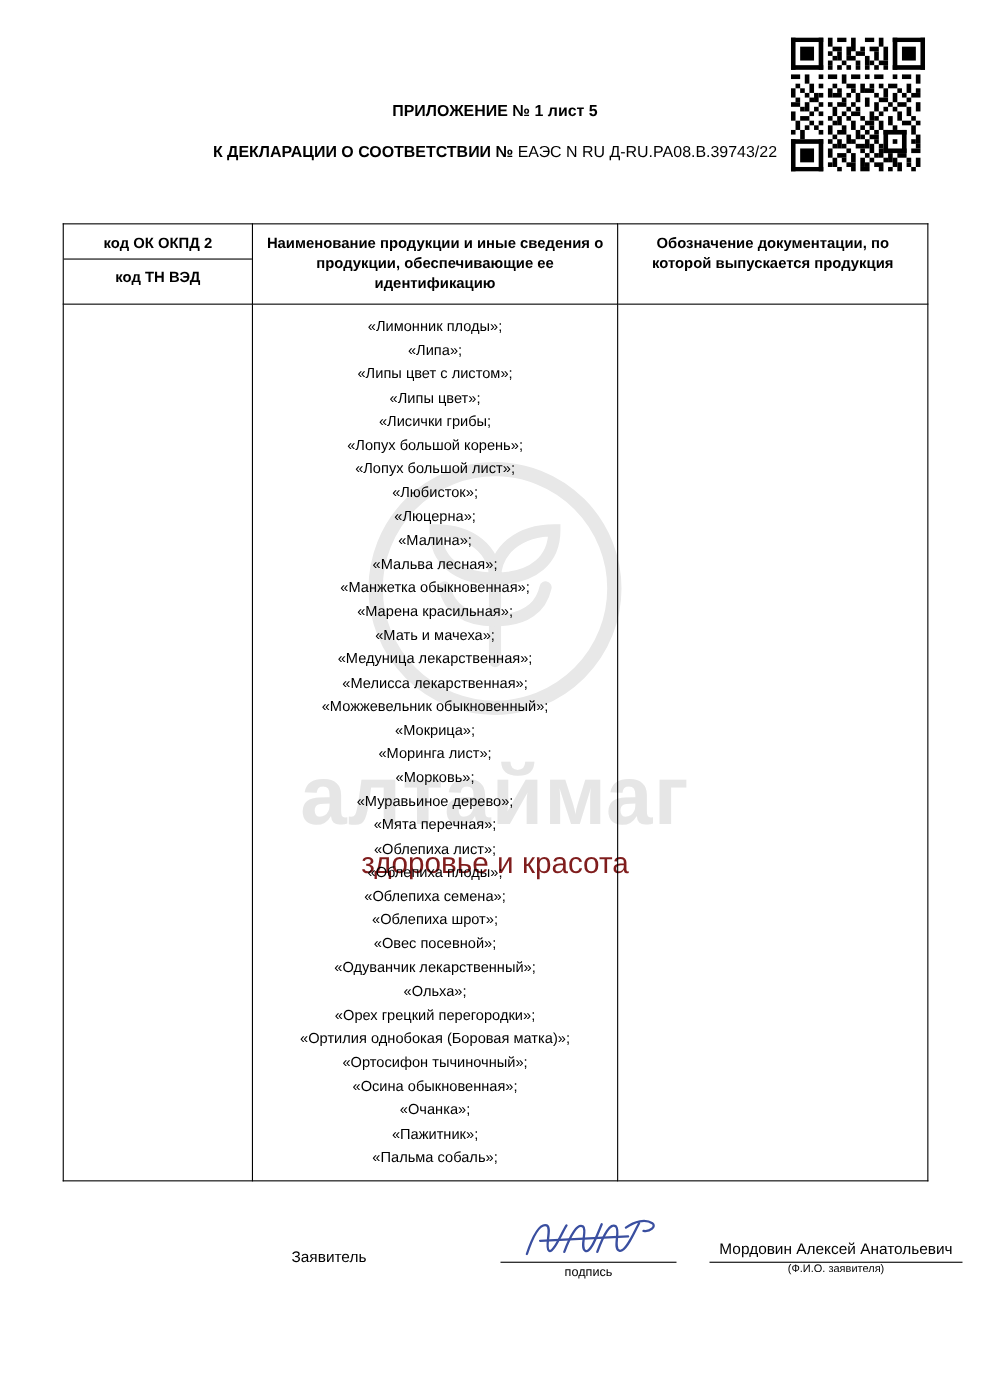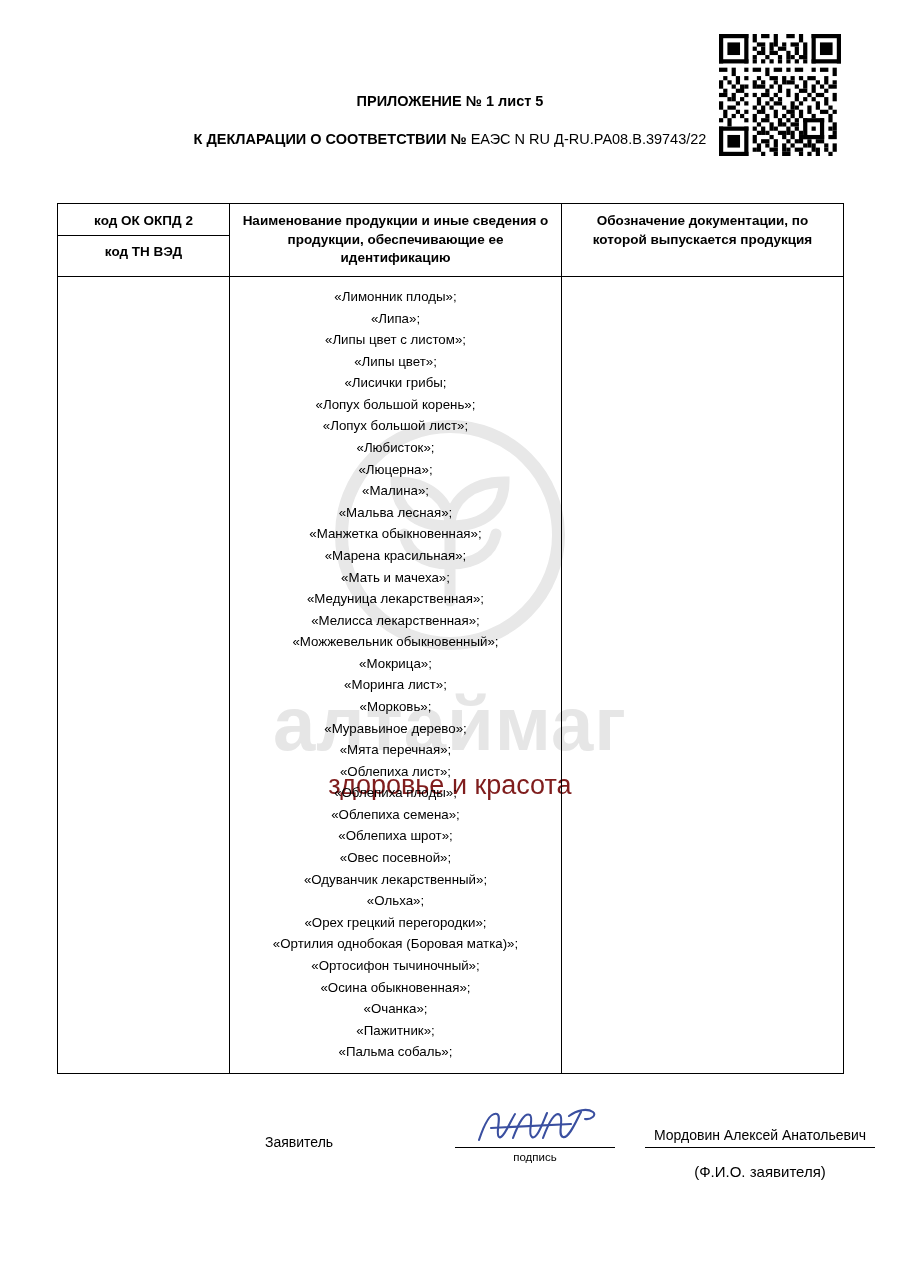--- a/index.html
+++ b/index.html
@@ -212,22 +212,22 @@
     font-size: 14px;
     line-height: 1.3;
   }
   .f-name-line {
     margin-top: 2px;
     border-bottom: 1px solid #000;
     width: 230px;
     height: 1px;
   }
   .f-name-caption {
-    margin-top: 15px;
-    font-size: 15px;
+    margin-top: 0;
+    font-size: 10px;
   }
 </style>
 </head>
 <body>
 
 <div id="watermark">
   <div class="wm-mark"></div>
   <svg class="wm-leaf" viewBox="0 0 160 160">
     <g fill="none" stroke="#e8e8e8" stroke-width="11" stroke-linecap="round">
       <path d="M80 145 L80 62"></path>

